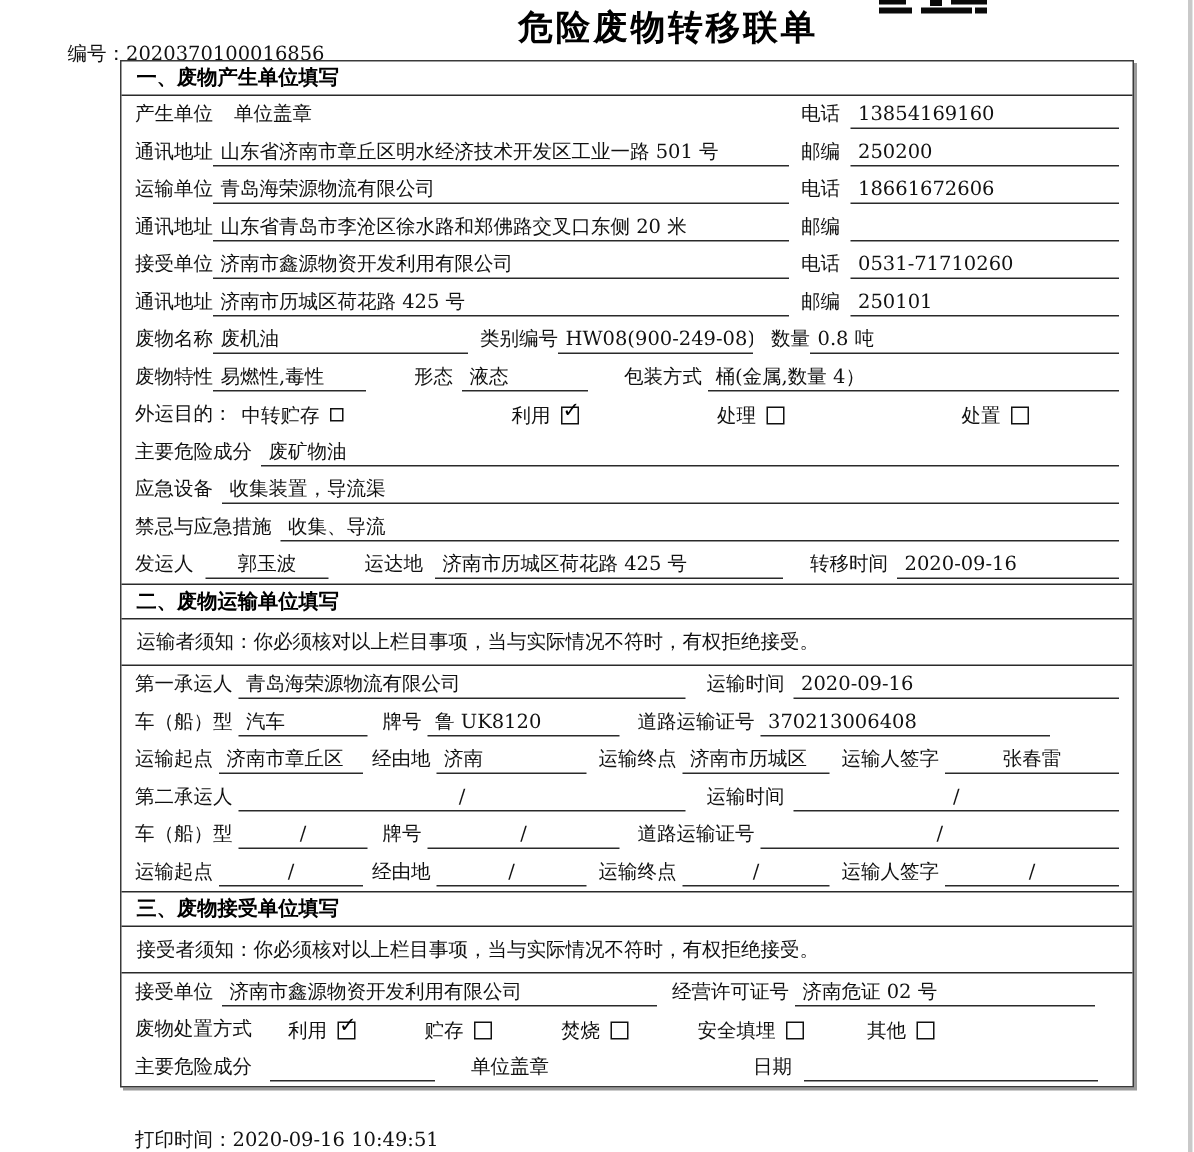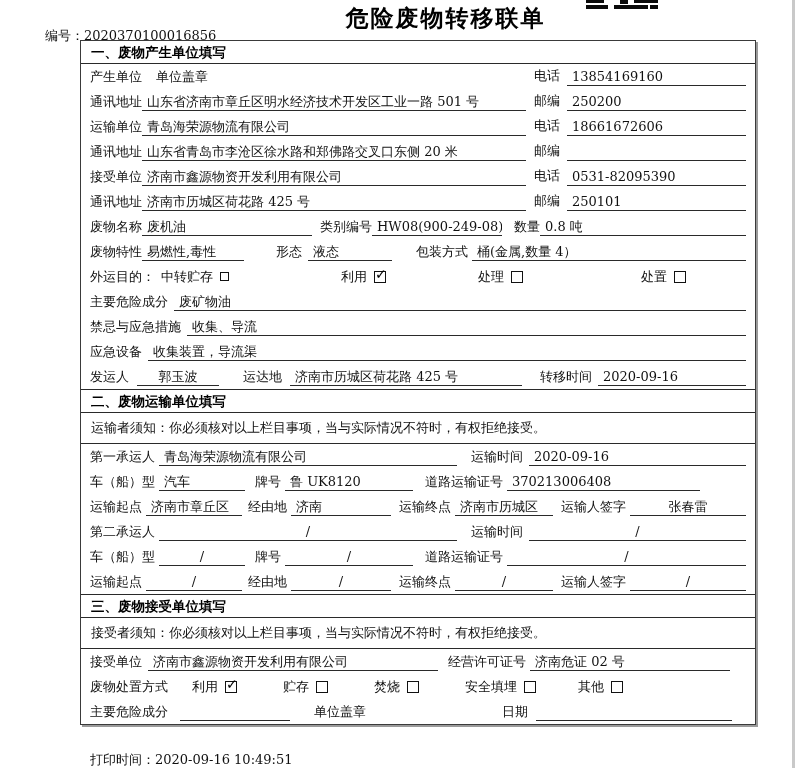--- a/index.html
+++ b/index.html
@@ -121,21 +121,21 @@
       <span class="lbl">邮编</span>
       <span class="v"></span>
     </span>
   </div>
 
   <div class="row">
     <span class="lbl">接受单位</span>
     <span class="v flex" style="margin-right:8px">济南市鑫源物资开发利用有限公司</span>
     <span class="rg">
       <span class="lbl">电话</span>
-      <span class="v">0531-82095390</span>
+      <span class="v">0531-71710260</span>
     </span>
   </div>
 
   <div class="row">
     <span class="lbl">通讯地址</span>
     <span class="v flex" style="margin-right:8px">济南市历城区荷花路 425 号</span>
     <span class="rg">
       <span class="lbl">邮编</span>
       <span class="v">250101</span>
     </span>
@@ -178,27 +178,27 @@
       <span class="cb"></span>
     </span>
   </div>
 
   <div class="row">
     <span class="lbl">主要危险成分</span>
     <span class="v flex" style="margin-left:6px">废矿物油</span>
   </div>
 
   <div class="row">
+    <span class="lbl">应急设备</span>
+    <span class="v flex" style="margin-left:6px">收集装置，导流渠</span>
+  </div>
+
+  <div class="row">
     <span class="lbl">禁忌与应急措施</span>
     <span class="v flex" style="margin-left:6px">收集、导流</span>
-  </div>
-
-  <div class="row">
-    <span class="lbl">应急设备</span>
-    <span class="v flex" style="margin-left:6px">收集装置，导流渠</span>
   </div>
 
   <div class="row">
     <span class="lbl">发运人</span>
     <span class="v ctr" style="width:82px;margin-left:8px">郭玉波</span>
     <span class="lbl" style="margin-left:24px">运达地</span>
     <span class="v" style="width:232px;margin-left:8px">济南市历城区荷花路 425 号</span>
     <span class="lbl" style="margin-left:18px">转移时间</span>
     <span class="v flex" style="margin-left:6px">2020-09-16</span>
   </div>

